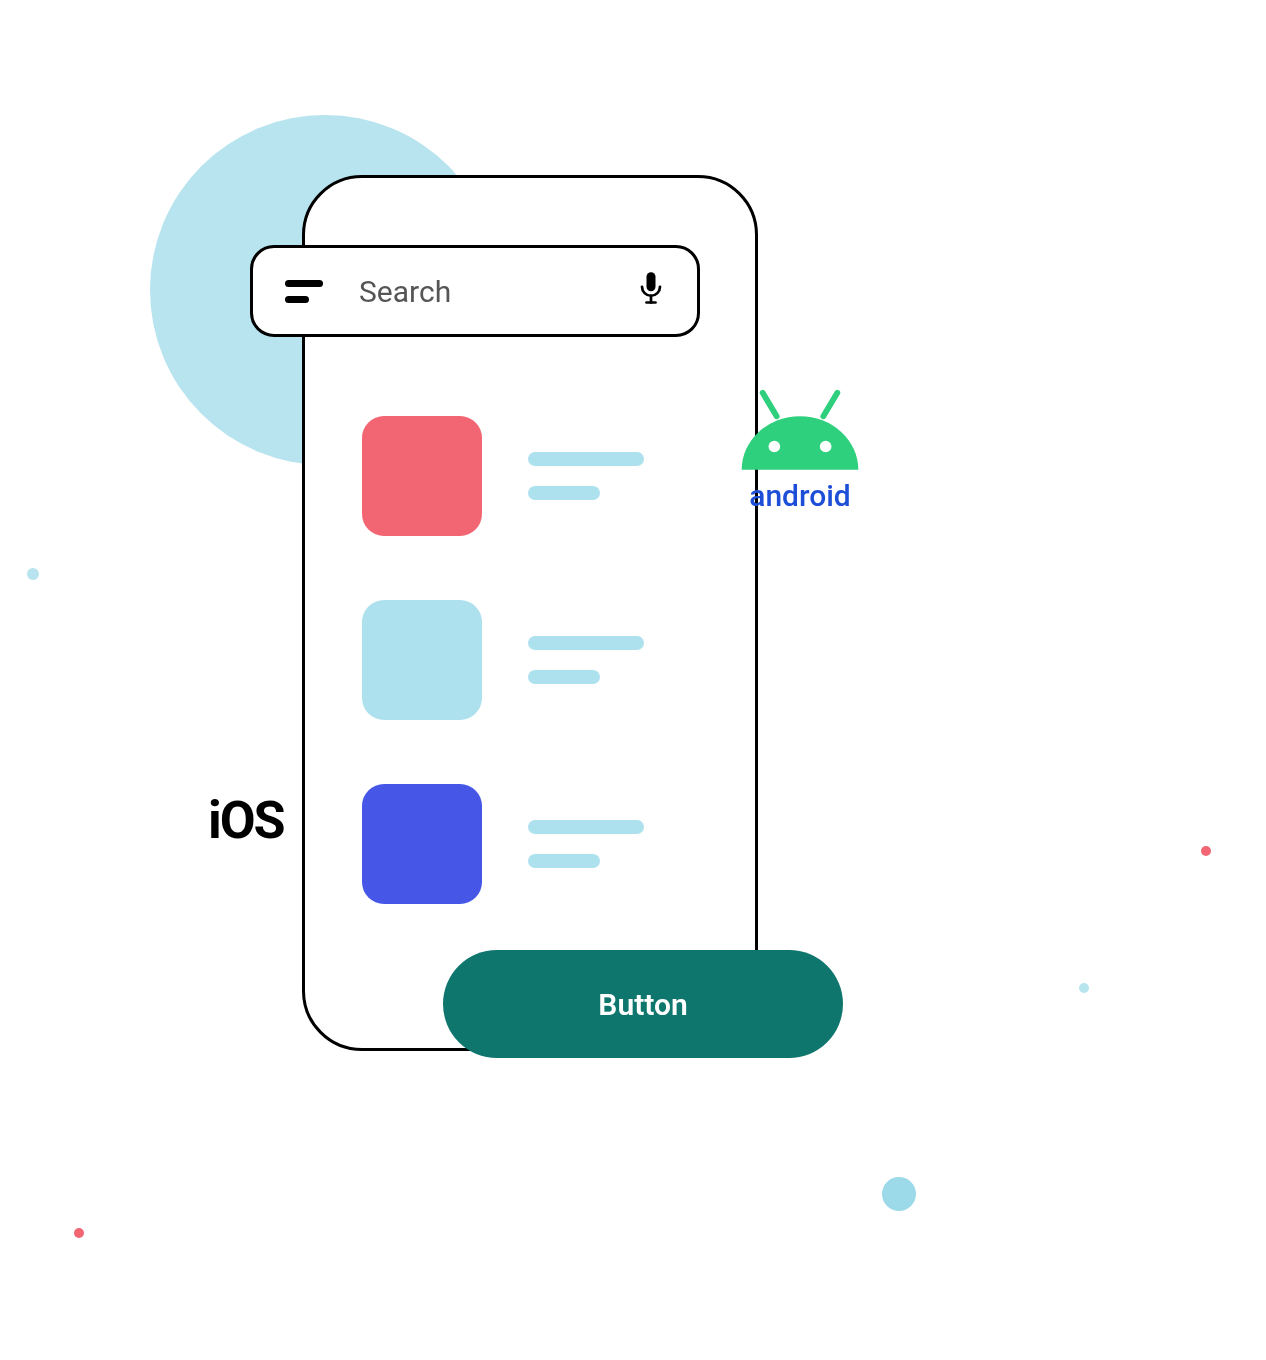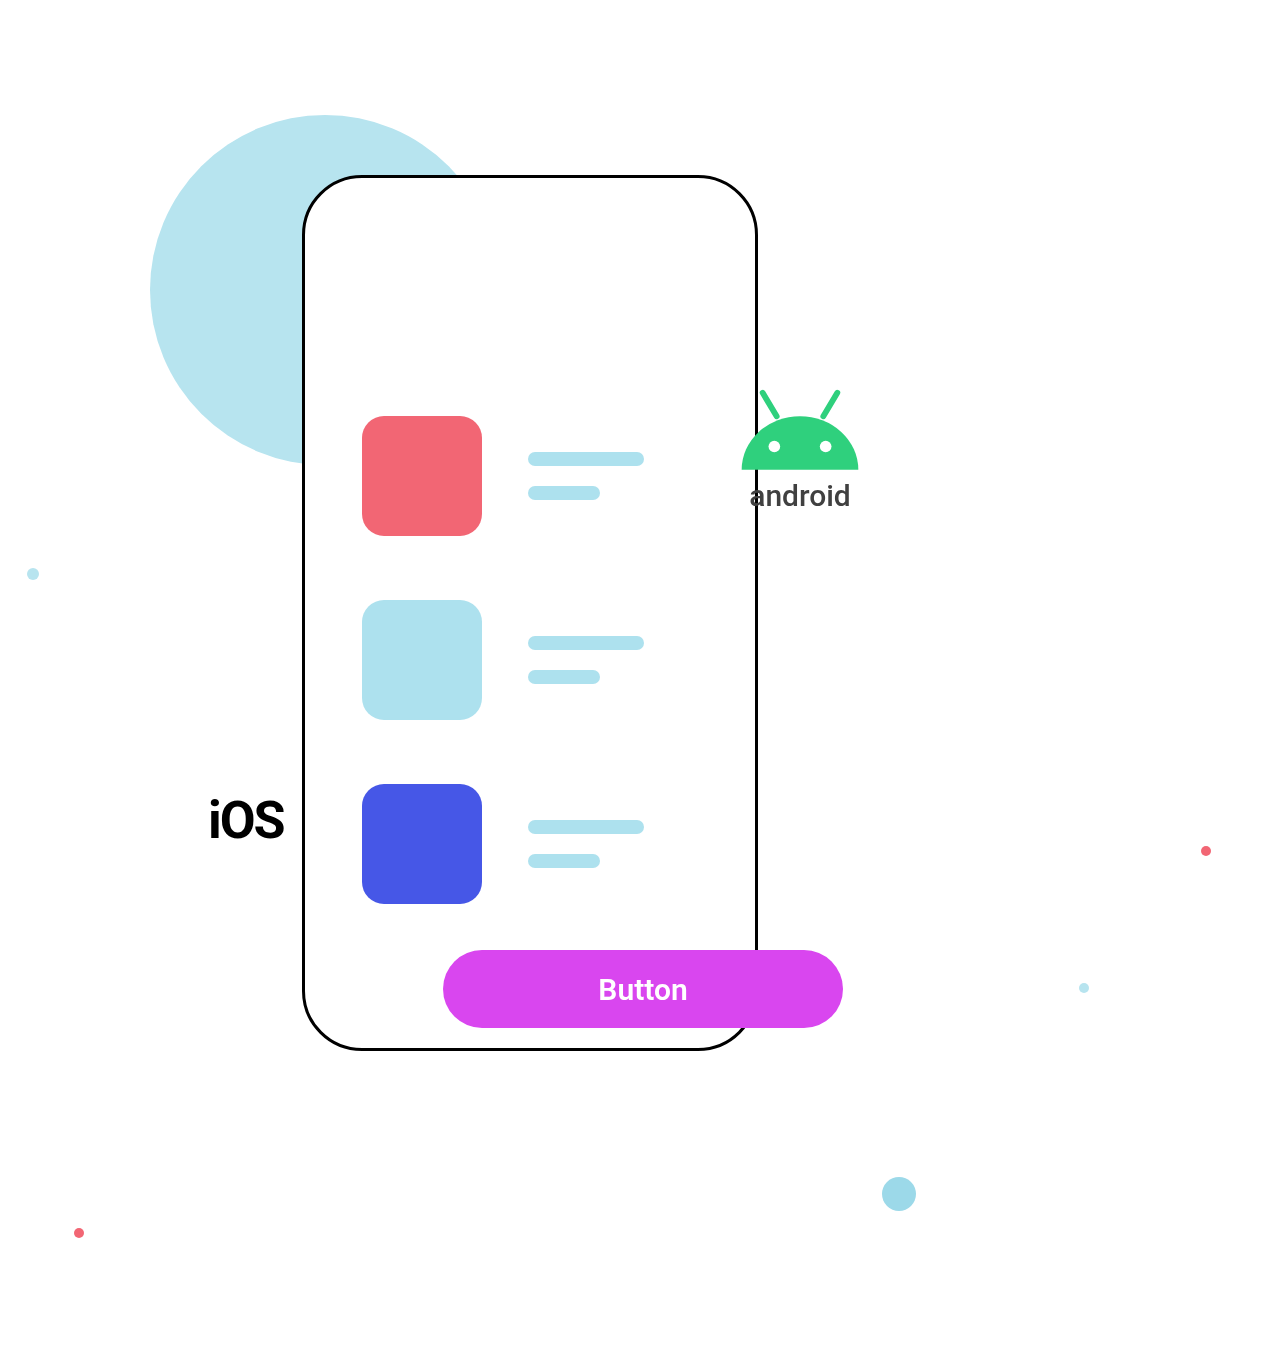--- a/index.html
+++ b/index.html
@@ -23,45 +23,60 @@
   
   .list{position:absolute;left:362px;top:416px;width:340px;}
   .row{display:flex;align-items:center;margin-bottom:64px;}
   .tile{width:120px;height:120px;border-radius:22px;flex:0 0 120px;}
   .lines{margin-left:46px;}
   .line1{width:116px;height:14px;border-radius:8px;margin-bottom:20px;}
   .line2{width:72px;height:14px;border-radius:8px;}
   .pale{background:#ade1ee;}
 
   
-  .cta{position:absolute;left:443px;top:950px;width:400px;height:78px;background:#d946ef;border-radius:60px;display:flex;align-items:center;justify-content:center;color:#fff;font-size:30px;font-weight:600;cursor:pointer;}
+  .cta{position:absolute;left:443px;top:950px;width:400px;height:108px;background:#0f766e;border-radius:60px;display:flex;align-items:center;justify-content:center;color:#fff;font-size:30px;font-weight:600;cursor:pointer;}
 
   
   .ios{position:absolute;left:208px;top:790px;font-size:52px;font-weight:700;letter-spacing:-2px;color:#000;}
 
   
   .android{position:absolute;left:725px;top:388px;width:150px;text-align:center;}
-  .android-word{font-size:30px;font-weight:500;letter-spacing:0px;color:#404040;margin-top:4px;}
+  .android-word{font-size:30px;font-weight:500;letter-spacing:0px;color:#1d4ed8;margin-top:4px;}
 
 </style>
 </head>
 <body>
 
 <div class="stage">
 
   <div class="dot" style="left: 27px; top: 568px; width: 12px; height: 12px; background: rgb(183, 228, 239);"></div>
   <div class="dot" style="left: 1201px; top: 846px; width: 10px; height: 10px; background: rgb(242, 102, 116);"></div>
   <div class="dot" style="left: 882px; top: 1177px; width: 34px; height: 34px; background: rgb(156, 217, 233);"></div>
   <div class="dot" style="left: 1079px; top: 983px; width: 10px; height: 10px; background: rgb(183, 228, 239);"></div>
   <div class="dot" style="left: 74px; top: 1228px; width: 10px; height: 10px; background: rgb(242, 102, 116);"></div>
 
   <div class="big-circle"></div>
 
   <div class="phone"></div>
 
+  <div class="searchbar">
+    <div class="hamburger">
+      <div class="bar1"></div>
+        <div class="bar2"></div>
+    </div>
+    <div class="search-text">Search</div>
+    <div class="mic">
+      <svg viewBox="0 0 24 32" width="28" height="36">
+        <rect x="8" y="1" width="8" height="17" rx="4" fill="#000"></rect>
+        <path d="M4 14 a8 8 0 0 0 16 0" fill="none" stroke="#000" stroke-width="2.4" stroke-linecap="round"></path>
+        <line x1="12" y1="22" x2="12" y2="28" stroke="#000" stroke-width="2.4" stroke-linecap="round"></line>
+        <line x1="8" y1="28" x2="16" y2="28" stroke="#000" stroke-width="2.4" stroke-linecap="round"></line>
+      </svg>
+    </div>
+  </div>
 
   <div class="list">
     <div class="row">
       <div class="tile" style="background: rgb(242, 102, 116);"></div>
       <div class="lines">
         <div class="line1 pale"></div>
           <div class="line2 pale"></div>
       </div>
     </div>
     <div class="row">

